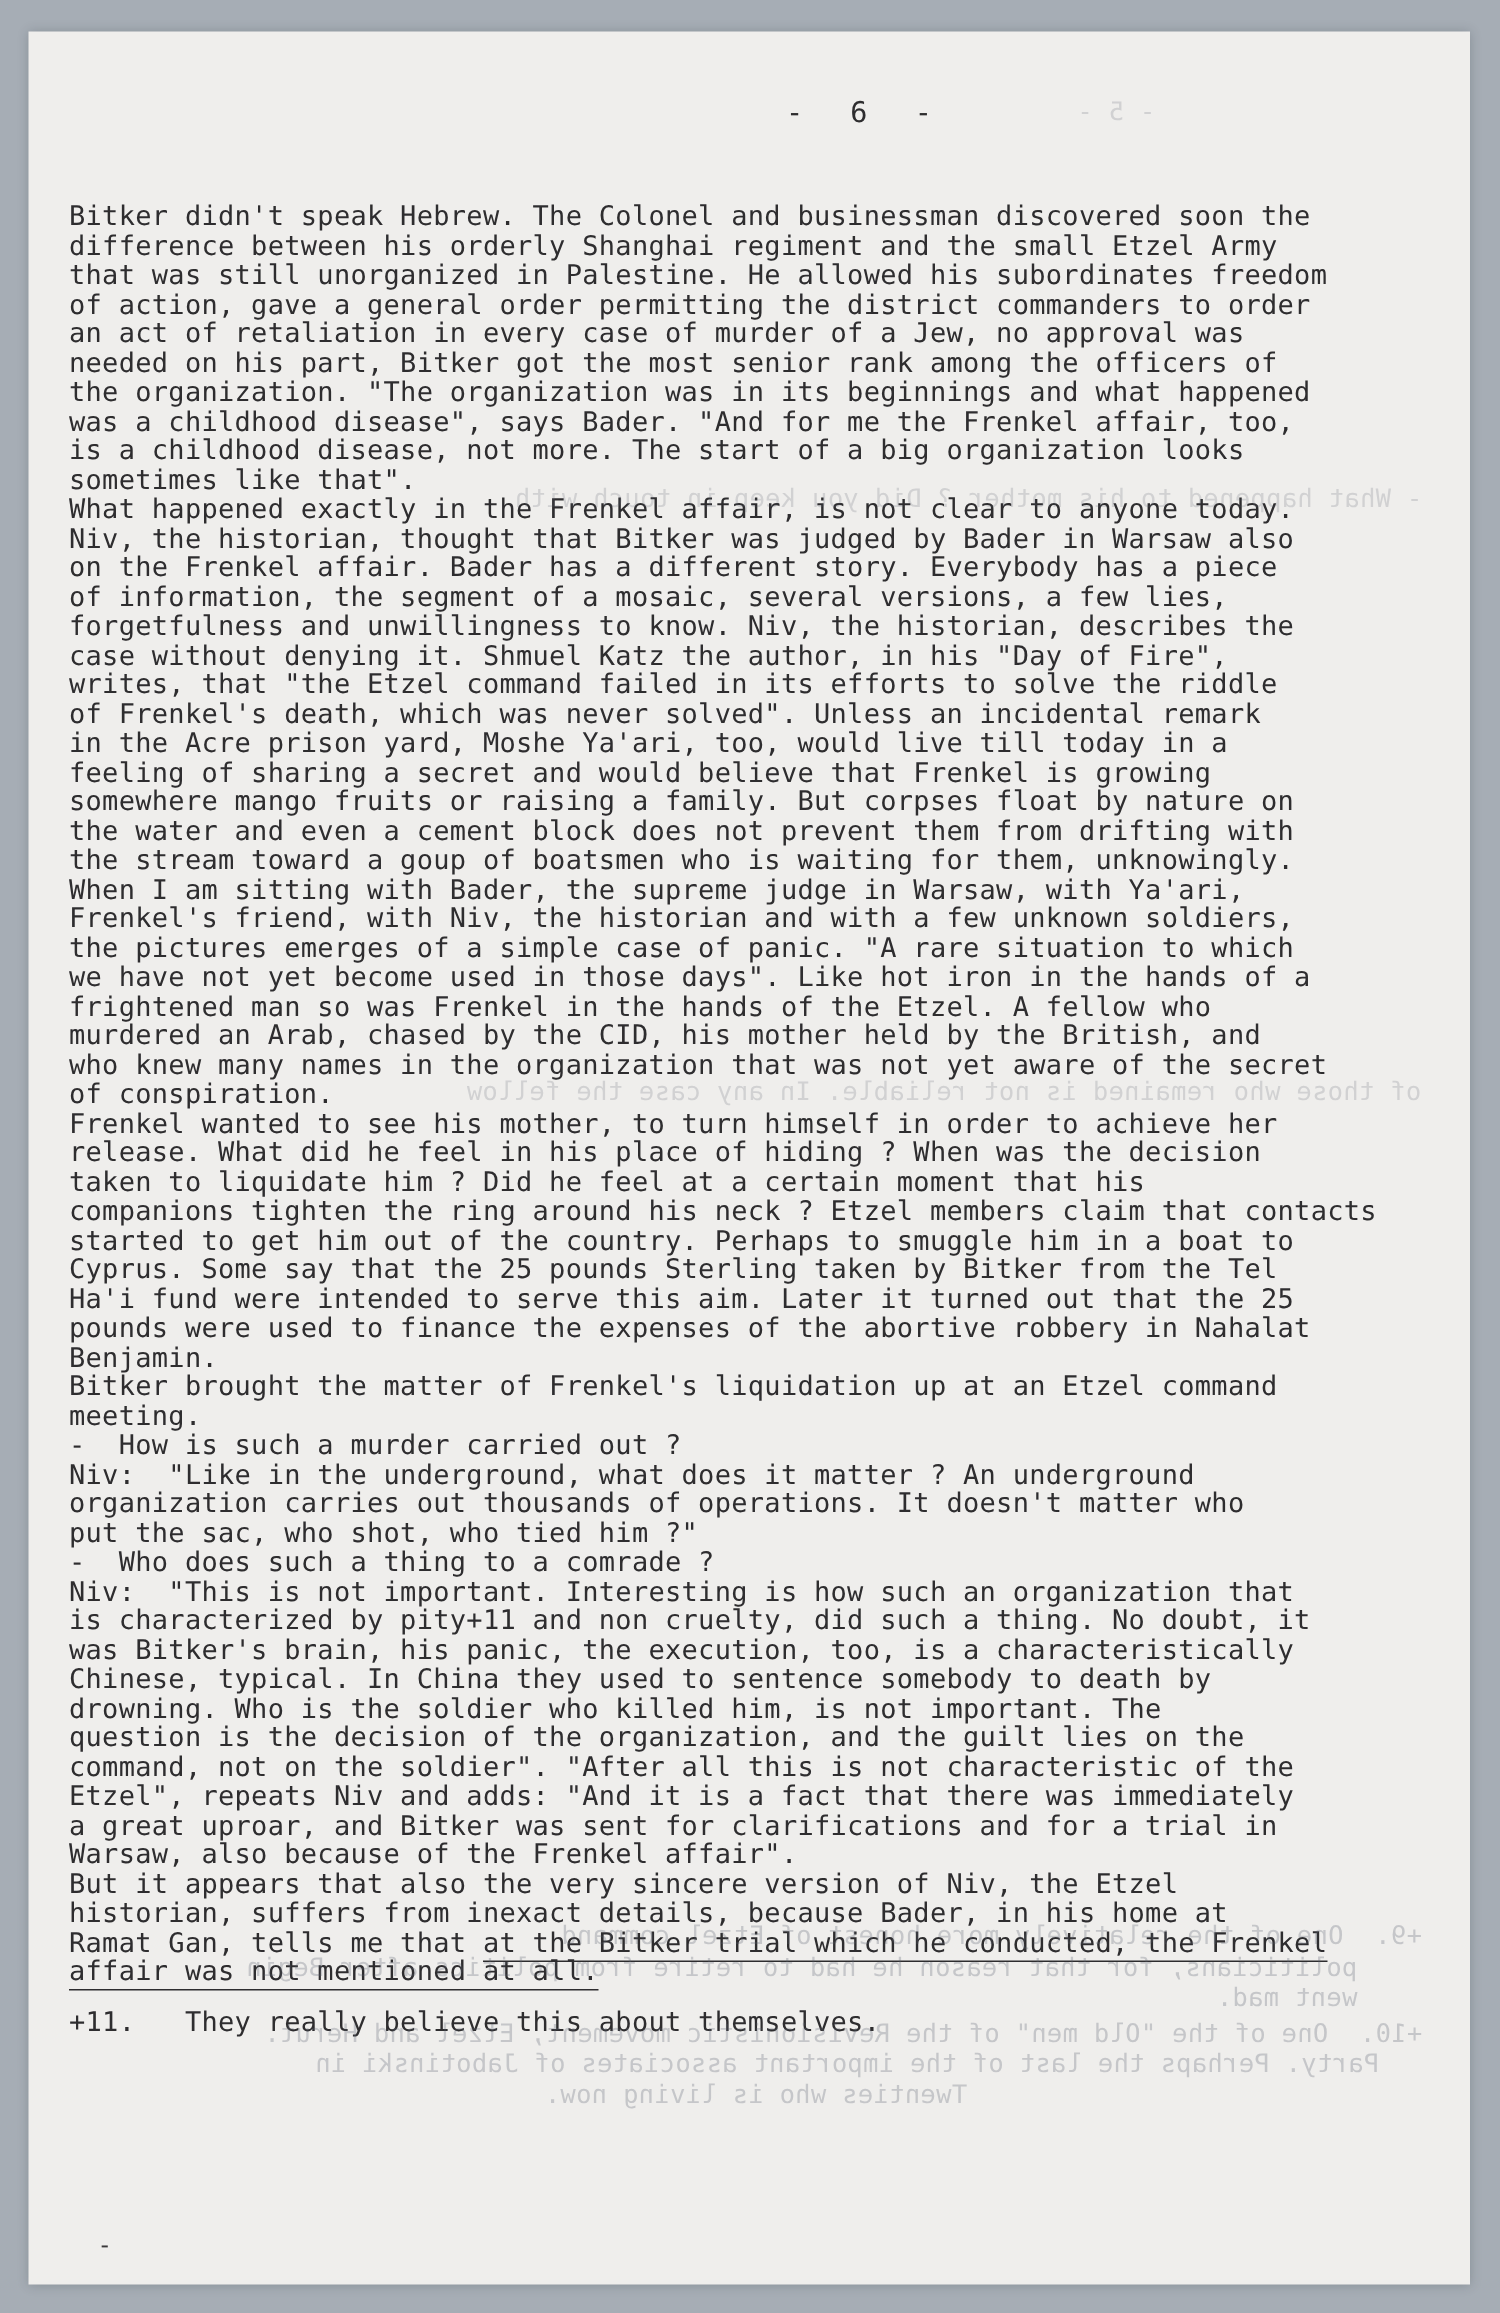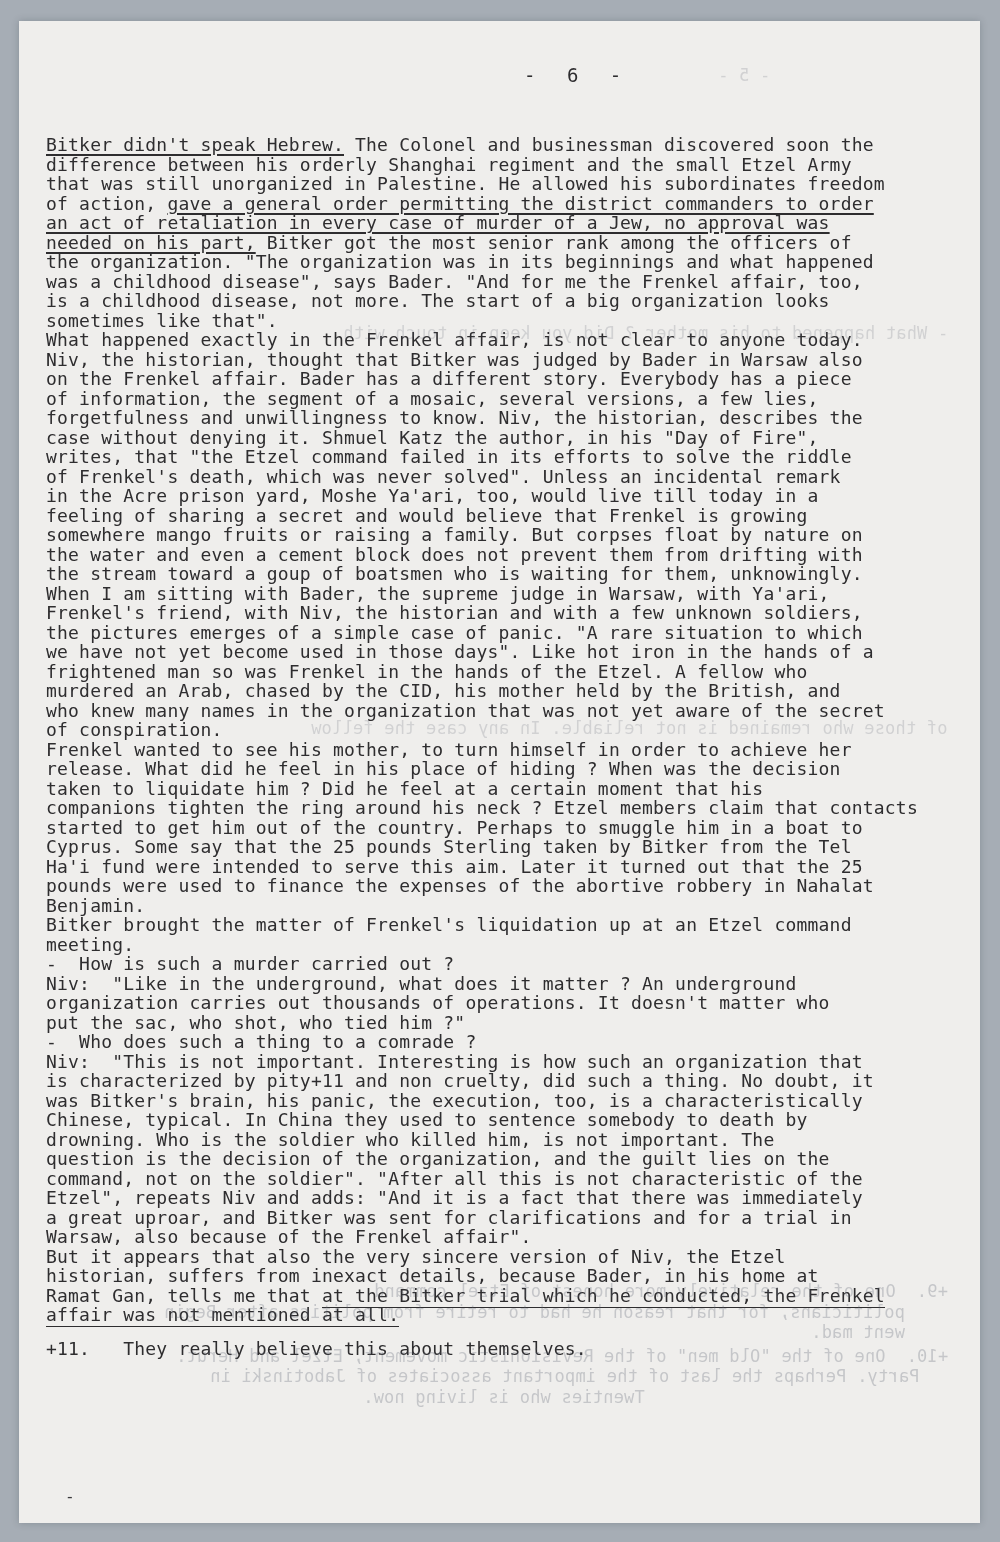--- a/index.html
+++ b/index.html
@@ -35,21 +35,20 @@
     letter-spacing: 10px;
   }
   .body-text {
     position: absolute;
     left: 27px;
     top: 114px;
     width: 930px;
   }
   .tline { height: 19.5px; }
   .u {
-    text-decoration: underline;
     text-decoration-thickness: 1.8px;
     text-underline-offset: 2.5px;
   }
   .du {
     text-decoration-thickness: 1.8px;
     text-underline-offset: 2px;
     border-bottom: 1.8px solid currentColor;
     padding-bottom: 1px;
   }
   .footnote {

